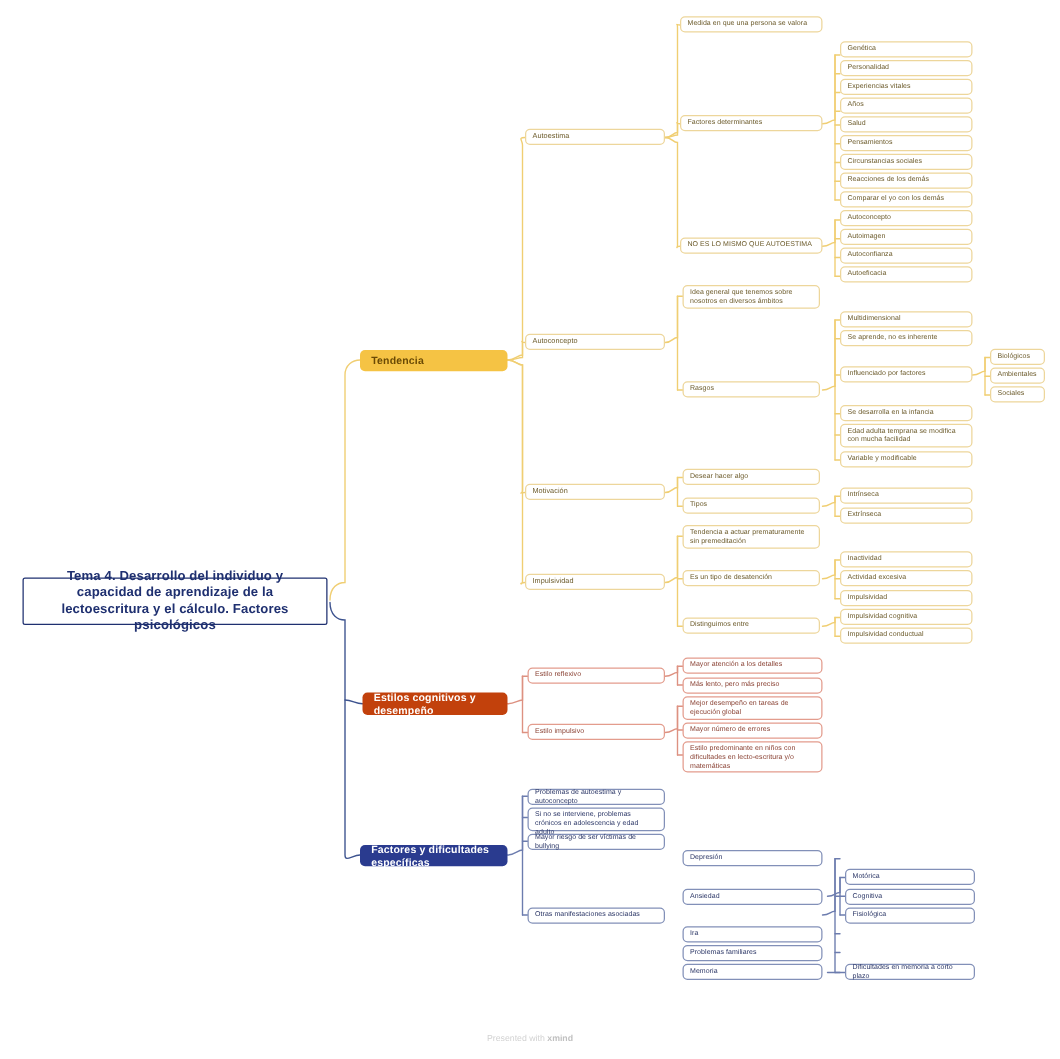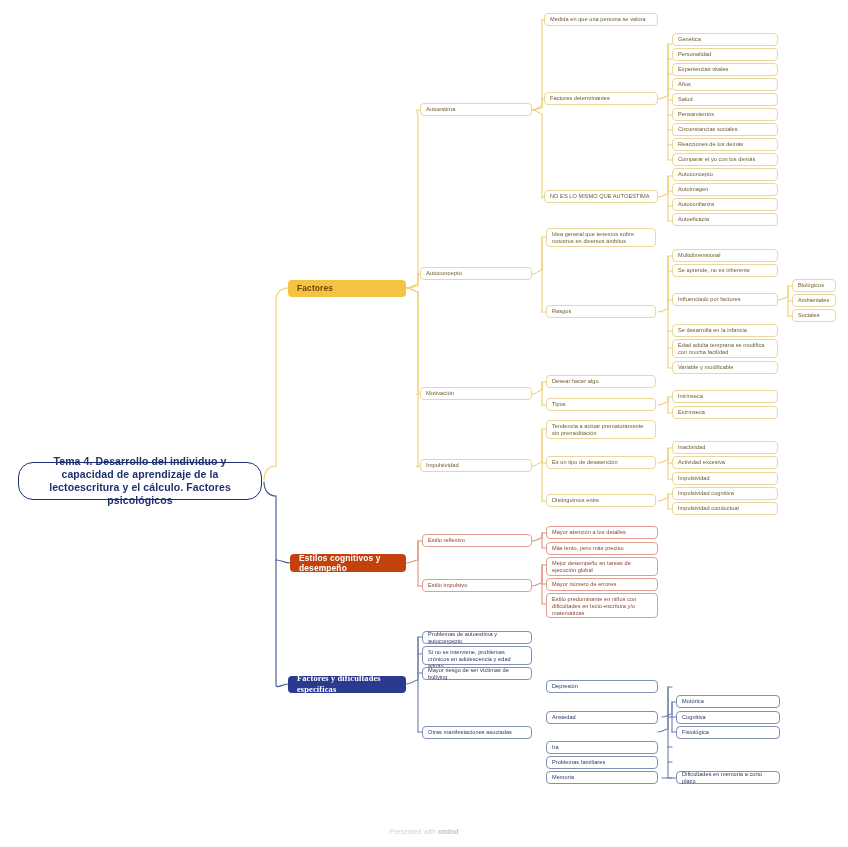--- a/index.html
+++ b/index.html
@@ -28,41 +28,41 @@
     align-items:center;
     border-radius:4px;
     line-height:1.25;
     white-space:normal;
     z-index:2;
   }
   
   .root{
     border:1.4px solid #1F3070;
     background:#ffffff;
-    border-radius:15px;
+    border-radius:2px;
     color:#1F3070;
     font-weight:bold;
     font-size:10.5px;
     text-align:center;
     justify-content:center;
     padding:6px 8px;
     letter-spacing:0.1px;
   }
   
   .pill{
     color:#ffffff;
     font-size:8.4px;
     font-weight:bold;
     padding:0 9px;
     border-radius:4px;
     letter-spacing:0.15px;
   }
   .pill.yellow{background:#F5C344;color:#6a4a05;}
   .pill.red{background:#c2410c;}
-  .pill.blue{background:#2A3B8F;font-family:Liberation Serif, serif;}
+  .pill.blue{background:#2A3B8F;}
 
   
   .box{
     background:#ffffff;
     font-size:5.6px;
     padding:2px 5px;
     border-radius:4px;
     letter-spacing:0.05px;
   }
   .box.yellow{border:0.9px solid #EDD69B;color:#6b5a2a;}
@@ -193,21 +193,21 @@
       <path d="M672,702 L672,732" stroke="#6C7CAE"></path>
       <path d="M672,717 L676,717" stroke="#6C7CAE"></path>
       <path d="M672,732 L676,732" stroke="#6C7CAE"></path>
 
       <path d="M662,778 C668,778 668,778 672,778 L676,778" stroke="#6C7CAE"></path>
     </g>
   </svg>
 
   <div class="node root" style="left:18px;top:462px;width:244px;height:38px;">Tema 4. Desarrollo del individuo y capacidad de aprendizaje de la lectoescritura y el cálculo. Factores psicológicos</div>
 
-  <div class="node pill yellow" style="left:288px;top:280px;width:118px;height:17px;">Factores</div>
+  <div class="node pill yellow" style="left:288px;top:280px;width:118px;height:17px;">Tendencia</div>
 
   <div class="node box yellow lvl2" style="left:420px;top:103px;width:112px;height:13px;">Autoestima</div>
   <div class="node box yellow lvl2" style="left:420px;top:267px;width:112px;height:13px;">Autoconcepto</div>
   <div class="node box yellow lvl2" style="left:420px;top:387px;width:112px;height:13px;">Motivación</div>
   <div class="node box yellow lvl2" style="left:420px;top:459px;width:112px;height:13px;">Impulsividad</div>
 
   <div class="node box yellow" style="left:544px;top:13px;width:114px;height:13px;">Medida en que una persona se valora</div>
   <div class="node box yellow" style="left:544px;top:92px;width:114px;height:13px;">Factores determinantes</div>
   <div class="node box yellow" style="left:544px;top:190px;width:114px;height:13px;">NO ES LO MISMO QUE AUTOESTIMA</div>
 

